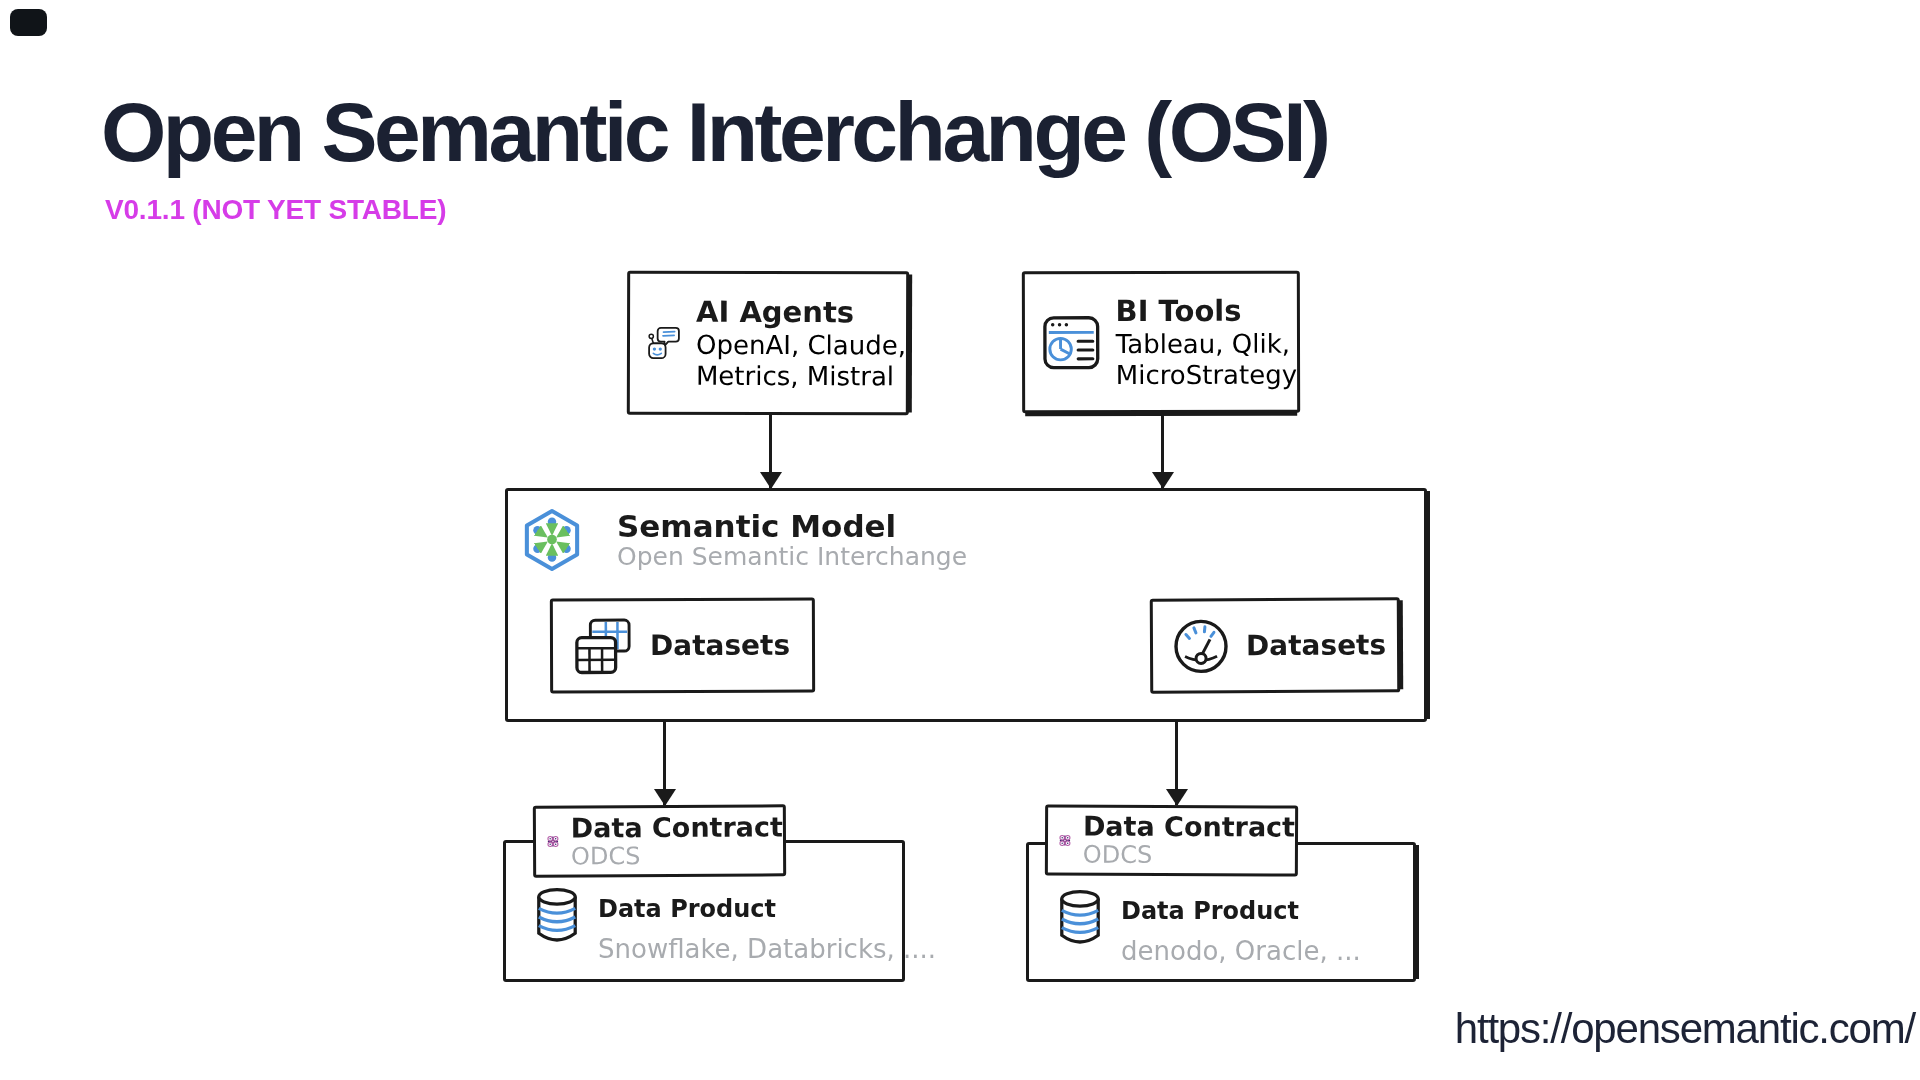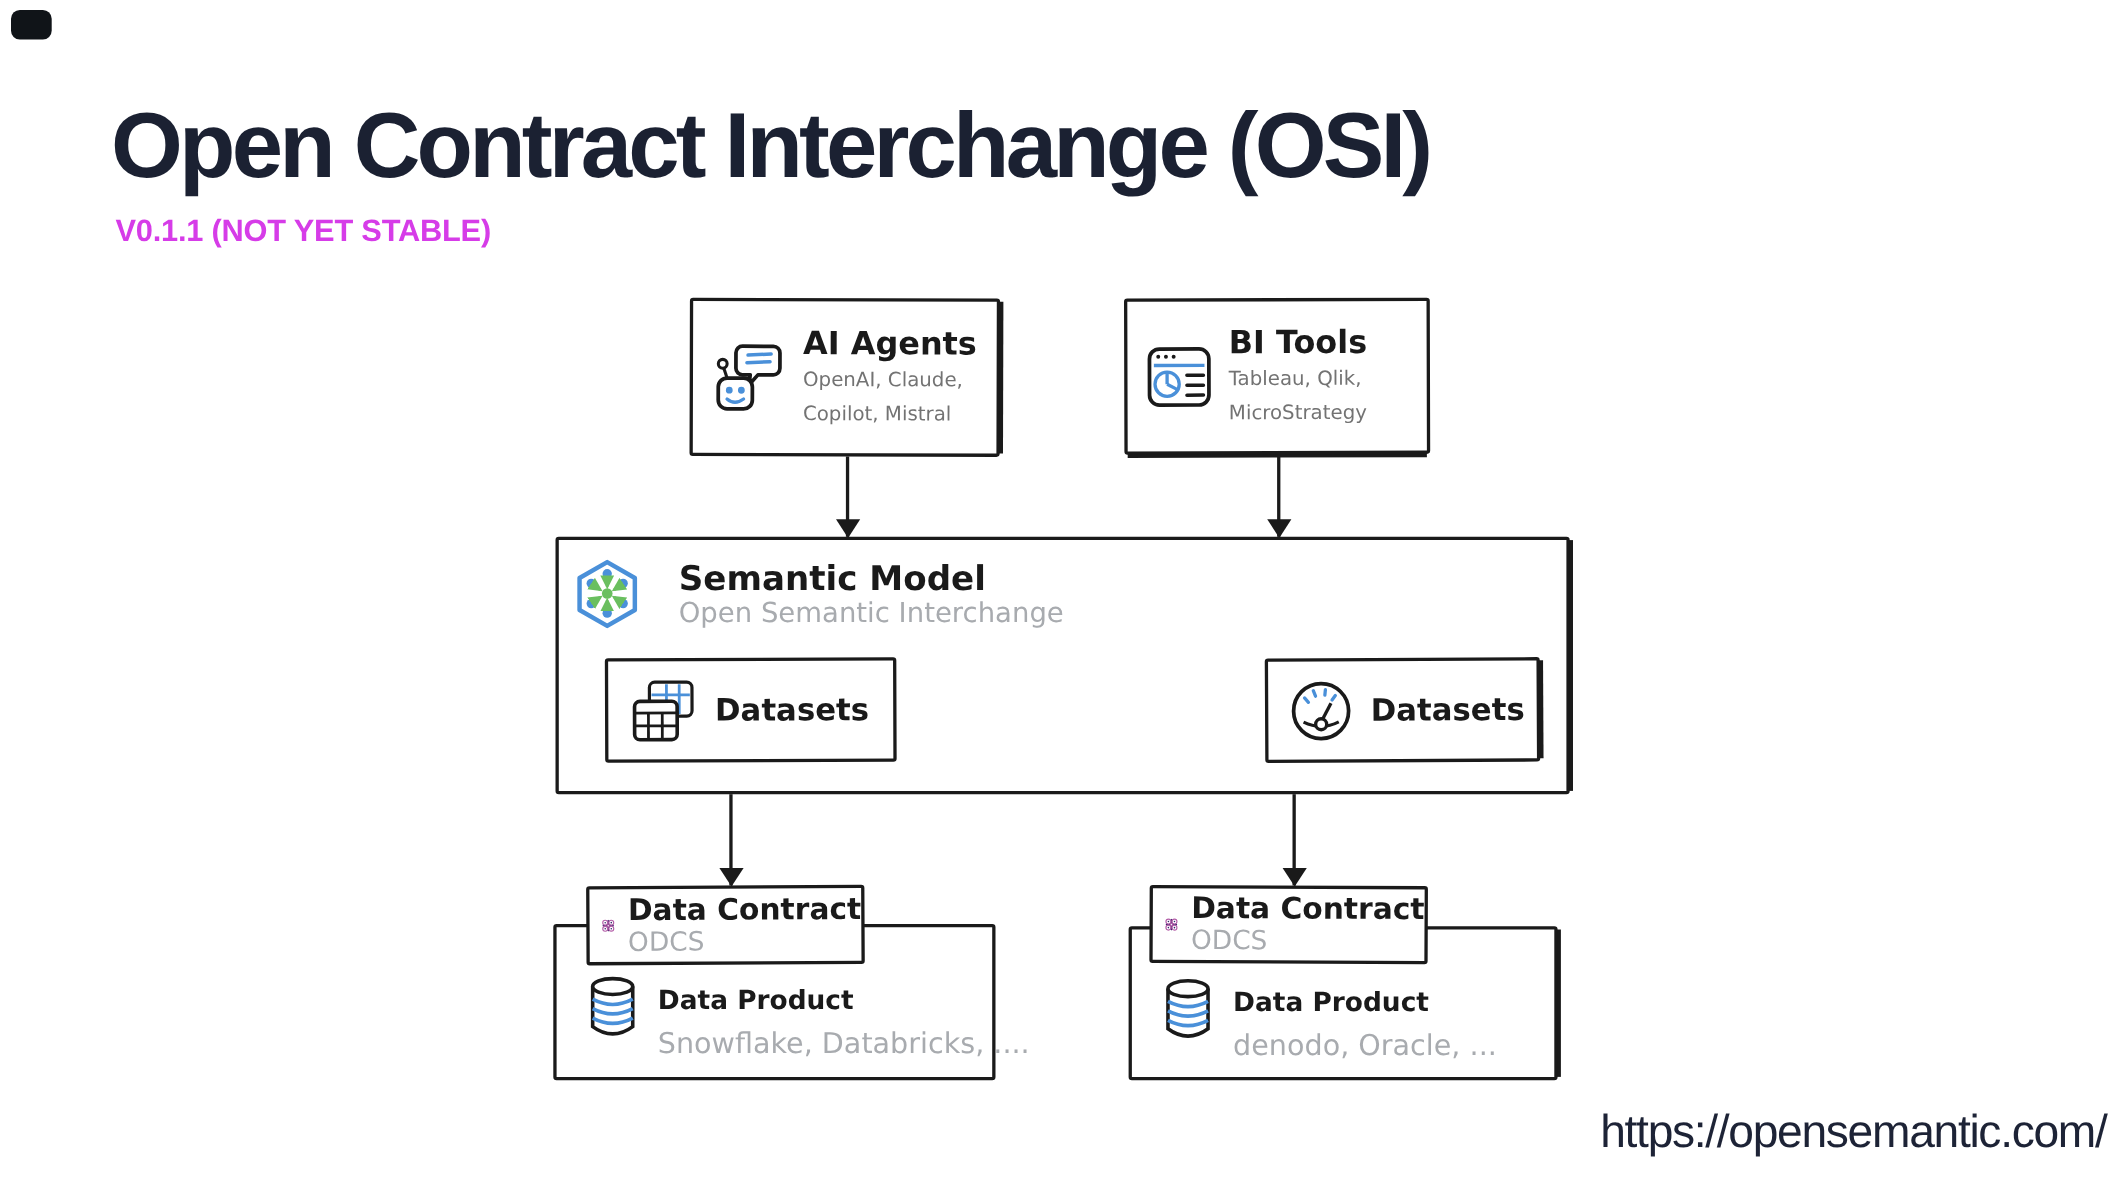--- a/index.html
+++ b/index.html
@@ -15,21 +15,21 @@
   .site-url{position:absolute;right:5px;top:1005px;font-family:"Liberation Sans",sans-serif;
             font-size:42px;font-weight:500;letter-spacing:-1.2px;color:#1d2336;white-space:nowrap;}
 
   .sketch-box{position:absolute;background:#fff;border:3px solid #1a1a1a;border-radius:3px;box-sizing:border-box;}
   .edge-r{box-shadow:6px 0 0 -3px #1a1a1a;}
   .edge-b{box-shadow:0 6px 0 -3px #1a1a1a;}
 
   .node{display:flex;align-items:center;gap:15px;padding-left:17px;}
   .node .txt{display:flex;flex-direction:column;justify-content:center;}
   .node-title{font-size:29px;font-weight:700;color:#1a1a1a;line-height:35px;white-space:nowrap;}
-  .node-sub{font-size:18px;font-weight:400;color:#737373;line-height:31px;white-space:nowrap;}
+  .node-sub{font-size:26px;font-weight:400;color:#000000;line-height:31px;white-space:nowrap;}
 
   .sm-header{position:absolute;left:15px;top:17px;display:flex;align-items:center;gap:36px;}
   .sm-title{font-size:31px;font-weight:700;color:#1a1a1a;line-height:34px;white-space:nowrap;}
   .sm-sub{font-size:25px;font-weight:400;color:#a8abaf;line-height:28px;white-space:nowrap;}
 
   .component{display:flex;align-items:center;gap:17px;padding-left:20px;}
   .component-label{font-size:28px;font-weight:700;color:#1a1a1a;white-space:nowrap;}
 
   .contract{display:flex;align-items:center;gap:12px;padding-left:11px;z-index:3;}
   .contract .txt{display:flex;flex-direction:column;}
@@ -46,39 +46,39 @@
   .arrow::after{content:"";position:absolute;bottom:-1px;left:50%;transform:translateX(-50%);
                 width:0;height:0;border:11px solid transparent;border-bottom:0;border-top:17px solid #1a1a1a;}
 </style>
 </head>
 <body>
 
 <div class="canvas">
 
   <div class="pill"></div>
 
-  <div class="main-title">Open Contract Interchange (OSI)</div>
+  <div class="main-title">Open Semantic Interchange (OSI)</div>
   <div class="version">V0.1.1 (NOT YET STABLE)</div>
 
   <div class="sketch-box node edge-r" style="left:627px;top:271px;width:282px;height:144px;transform:rotate(.15deg);">
     <svg width="68" height="64" viewBox="0 0 64 64">
       <path d="M26 4 h28 a6 6 0 0 1 6 6 v14 a6 6 0 0 1 -6 6 h-14 l-8 9 1-9 h-7 a6 6 0 0 1 -6-6 v-14 a6 6 0 0 1 6-6 z" fill="#fff" stroke="#1a1a1a" stroke-width="3.4" stroke-linejoin="round"></path>
       <line x1="31" y1="12" x2="52" y2="11" stroke="#4a90d9" stroke-width="3.2" stroke-linecap="round"></line>
       <line x1="30" y1="19" x2="51" y2="18" stroke="#4a90d9" stroke-width="3.2" stroke-linecap="round"></line>
       <circle cx="8" cy="20" r="4" fill="#fff" stroke="#1a1a1a" stroke-width="2.8"></circle>
       <line x1="9" y1="24" x2="12" y2="33" stroke="#1a1a1a" stroke-width="2.8"></line>
       <rect x="4" y="33" width="31" height="28" rx="8" fill="#fff" stroke="#1a1a1a" stroke-width="3.4"></rect>
       <circle cx="14" cy="44" r="3.1" fill="#4a90d9"></circle>
       <circle cx="25" cy="44" r="3.1" fill="#4a90d9"></circle>
       <path d="M12 52 Q19 58 27 52" fill="none" stroke="#4a90d9" stroke-width="3" stroke-linecap="round"></path>
     </svg>
     <div class="txt">
       <div class="node-title">AI Agents</div>
       <div class="node-sub">OpenAI, Claude,</div>
-      <div class="node-sub">Copilot, Mistral</div>
+      <div class="node-sub">Metrics, Mistral</div>
     </div>
   </div>
 
   <div class="sketch-box node edge-b" style="left:1022px;top:271px;width:278px;height:142px;transform:rotate(-.15deg);">
     <svg width="60" height="60" viewBox="0 0 60 60">
       <rect x="3" y="5" width="54" height="51" rx="9" fill="#fff" stroke="#1a1a1a" stroke-width="3.4"></rect>
       <circle cx="11" cy="12" r="1.8" fill="#1a1a1a"></circle>
       <circle cx="18" cy="12" r="1.8" fill="#1a1a1a"></circle>
       <circle cx="25" cy="12" r="1.8" fill="#1a1a1a"></circle>
       <line x1="7" y1="20" x2="53" y2="20" stroke="#4a90d9" stroke-width="3"></line>

